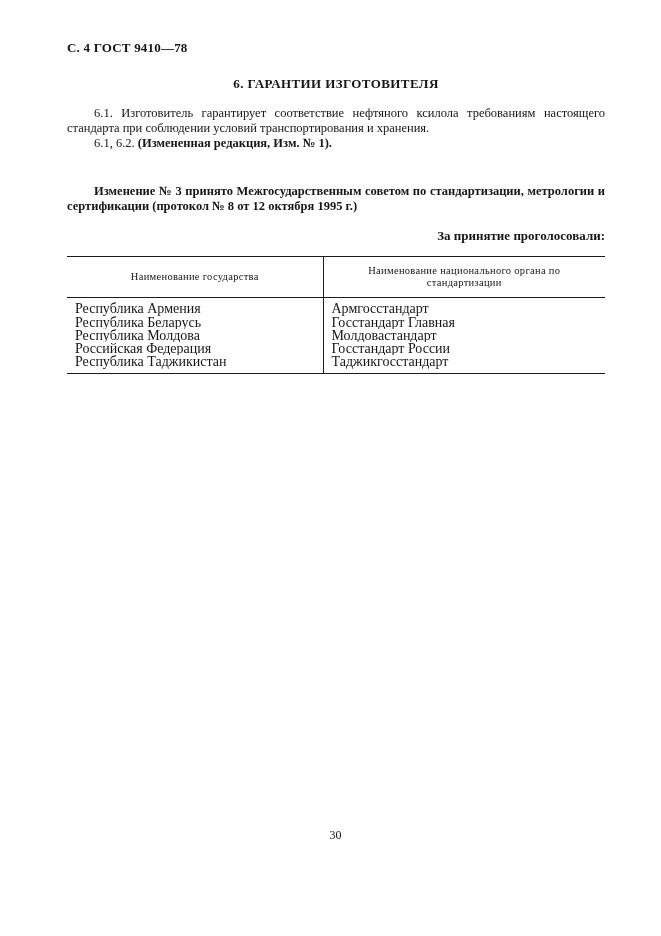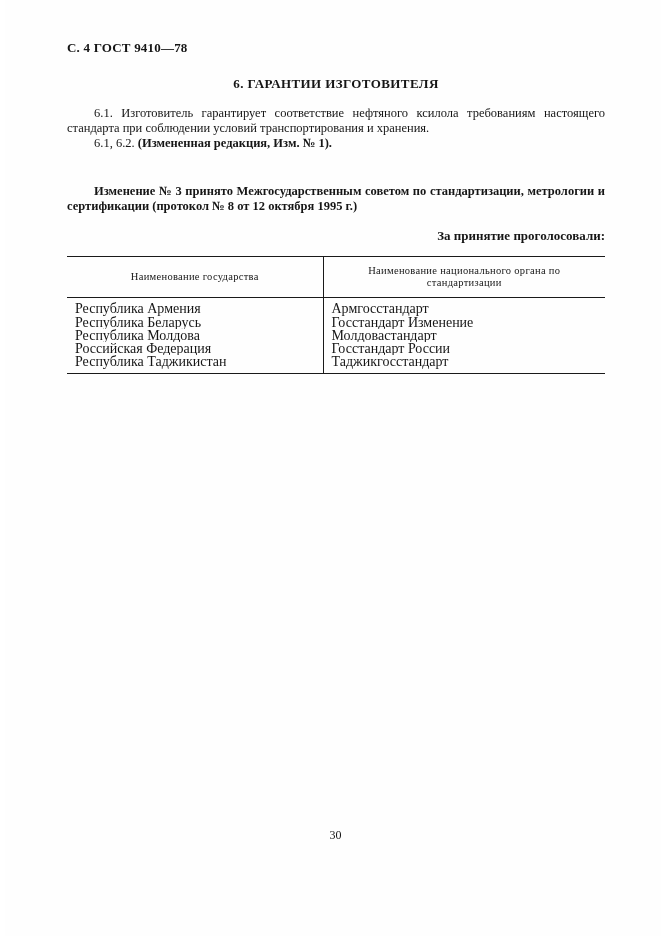--- a/index.html
+++ b/index.html
@@ -139,21 +139,21 @@
         </tr>
       </thead>
       <tbody>
 
       <tr>
           <td>Республика Армения</td>
           <td>Армгосстандарт</td>
         </tr>
           <tr>
           <td>Республика Беларусь</td>
-          <td>Госстандарт Изменение</td>
+          <td>Госстандарт Главная</td>
         </tr>
           <tr>
           <td>Республика Молдова</td>
           <td>Молдовастандарт</td>
         </tr>
           <tr>
           <td>Российская Федерация</td>
           <td>Госстандарт России</td>
         </tr>
           <tr>

